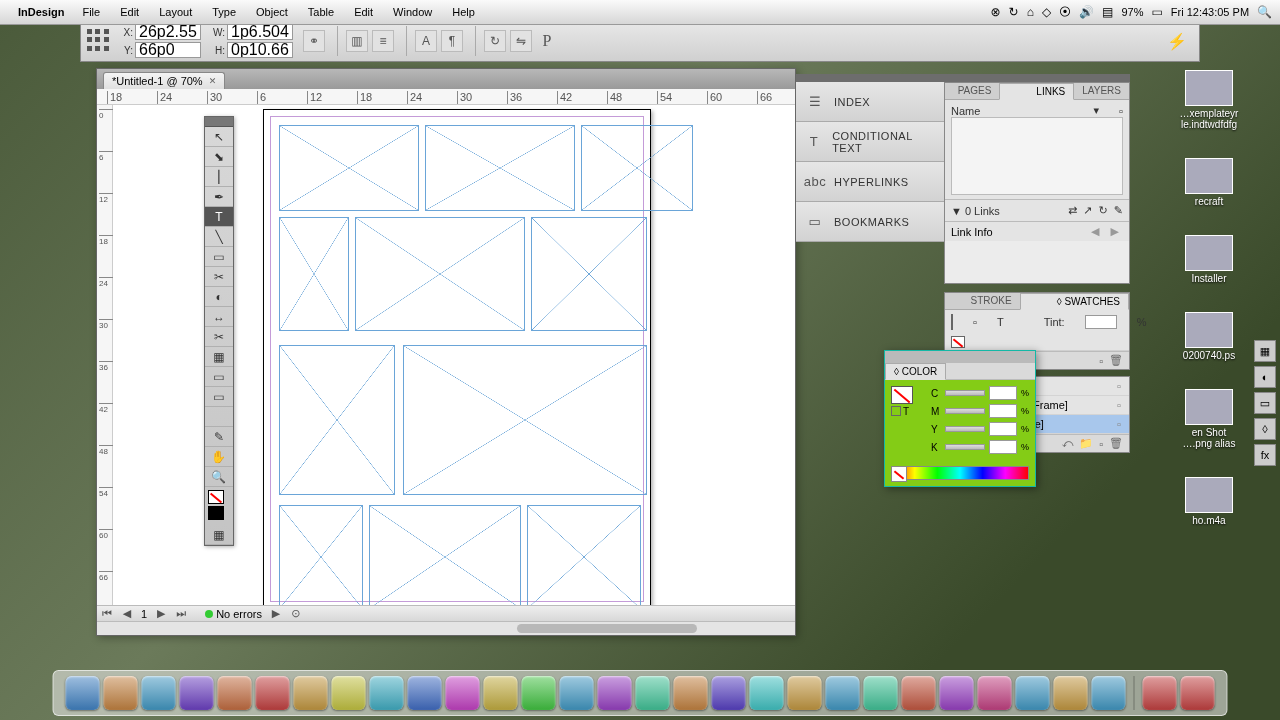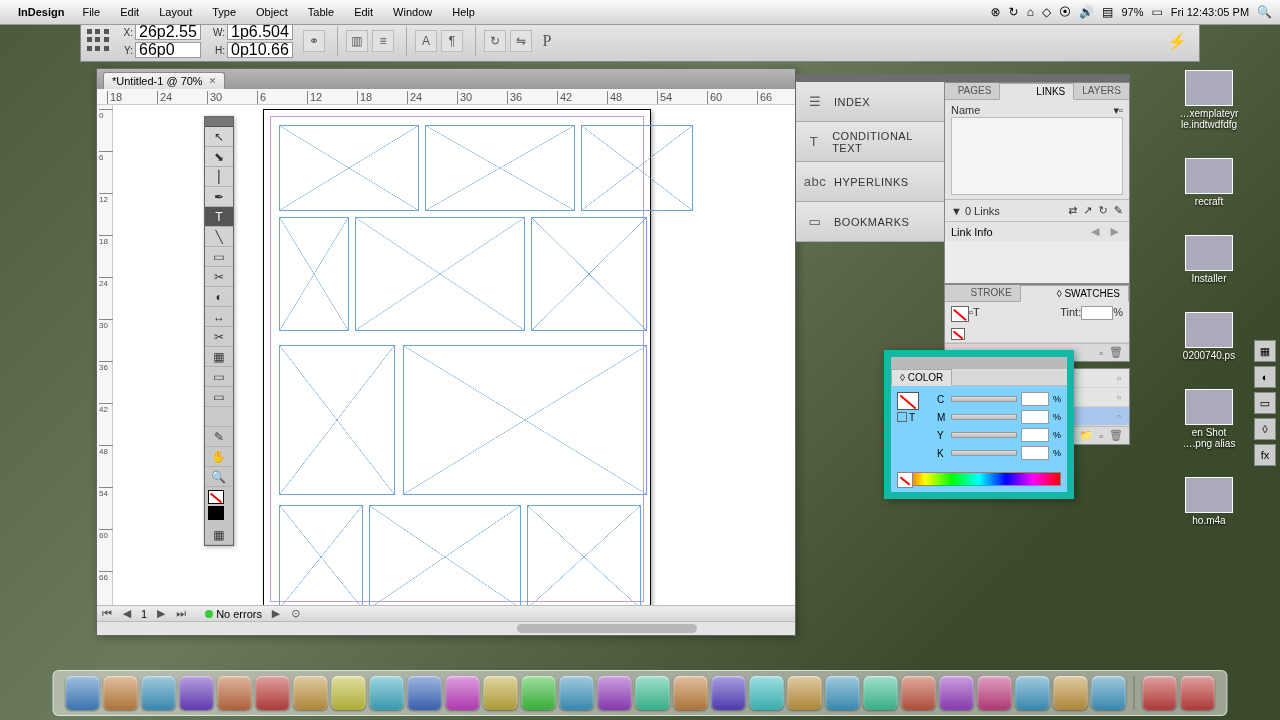--- a/index.html
+++ b/index.html
@@ -70,36 +70,36 @@
 .panel-strip .row .ic { width: 18px; height: 16px; display: flex; align-items: center; justify-content: center; color: #555; font-size: 13px; }
 
 
 .dock { position: absolute; top: 74px; right: 150px; width: 186px; z-index: 55; display: flex; flex-direction: column; gap: 0; }
 .dock .collapse { height: 8px; background: #6d6d6d; }
 .panel { background: #e4e4e4; border: 1px solid #888; }
 .panel .tabs { display: flex; background: #cfcfcf; border-bottom: 1px solid #aaa; justify-content: flex-end; }
 .panel .tab { padding: 2px 8px; font-size: 10px; color: #555; }
 .panel .tab.active { background: #e4e4e4; color: #000; border: 1px solid #aaa; border-bottom: 1px solid #e4e4e4; margin-bottom: -1px; padding-left: 36px; }
 .panel .body { padding: 4px 6px; font-size: 10px; color: #333; }
-.panel .hdr-row { display: flex; gap: 0; }
+.panel .hdr-row { display: flex; gap: 20px; align-items: center; }
 .panel .footer { height: 18px; background: #dadada; border-top: 1px solid #bbb; display: flex; align-items: center; padding: 0 6px; gap: 6px; justify-content: flex-end; }
 .panel .footer .fic { font-size: 11px; color: #666; }
 .links-body { height: 78px; background: #f4f4f4; border: 1px solid #bbb; }
 .linkinfo { border-top: 1px solid #bbb; padding: 3px 6px; display: flex; justify-content: space-between; align-items: center; }
 .linkinfo .arrows { color: #999; letter-spacing: 4px; }
 .linkinfo-body { height: 42px; background: #ececec; }
 .swatch-list { max-height: 56px; overflow: hidden; }
 .swatch-item { display: flex; align-items: center; gap: 6px; padding: 2px 6px; border-bottom: 1px solid #d0d0d0; }
 .swatch-chip { width: 14px; height: 12px; border: 1px solid #666; }
 .objstyle-list .item { padding: 3px 8px; border-bottom: 1px solid #d4d4d4; display: flex; align-items: center; gap: 8px; }
 .objstyle-list .item.sel { background: #a8c7ec; }
 .objstyle-list .item .endic { margin-left: auto; color: #888; }
 
 
-.color-panel { position: absolute; top: 350px; left: 884px; width: 190px; background: #7dd3fc; border: 7px solid #14b8a6; box-shadow: 2px 2px 8px rgba(0,0,0,.4); z-index: 80; }
+.color-panel { position: absolute; top: 350px; left: 884px; width: 152px; background: #84cc16; border: 1px solid #14b8a6; box-shadow: 2px 2px 8px rgba(0,0,0,.4); z-index: 80; }
 .color-panel .titlebar { height: 12px; background: #bababa; }
 .color-panel .tabs { display: flex; background: #dadada; border-bottom: 1px solid #bbb; }
 .color-panel .tab { padding: 2px 8px; font-size: 10px; }
 .color-panel .tab.active { background: #e2e2e2; border: 1px solid #aaa; border-bottom-color: #e2e2e2; margin-bottom: -1px; }
 .color-panel .content { display: flex; padding: 6px; gap: 8px; }
 .color-panel .swatches-mini { width: 32px; }
 .color-panel .swatches-mini .sw { width: 22px; height: 18px; border: 1px solid #555; background: #fff; margin-bottom: 2px; position: relative; }
 .color-panel .swatches-mini .sw.none::after { content:""; position:absolute; left:0; right:0; top:50%; border-top:2px solid red; transform:rotate(40deg); }
 .sliders { flex: 1; }
 .slider-row { display: flex; align-items: center; gap: 4px; margin-bottom: 4px; }
@@ -348,21 +348,21 @@
       <span>↻</span>
       <span>✎</span>
     </div>
     <div class="linkinfo">
       <span>Link Info</span>
       <span class="arrows">◀ ▶</span>
     </div>
     <div class="linkinfo-body"></div>
   </div>
 
-  <div class="panel" style="margin-top:0">
+  <div class="panel" style="margin-top:8px">
     <div class="tabs" id="swatch-tabs">
         <div class="tab">STROKE</div>
         <div class="tab active">◊ SWATCHES</div>
       </div>
     <div class="body hdr-row">
       <span class="sw" style="width:18px;height:16px;border:1px solid #666;background:#fff;position:relative">
           <span style="position:absolute;left:0;right:0;top:50%;border-top:2px solid red;transform:rotate(40deg)"></span>
         </span>
       <span>▫</span>
       <span>T</span>

